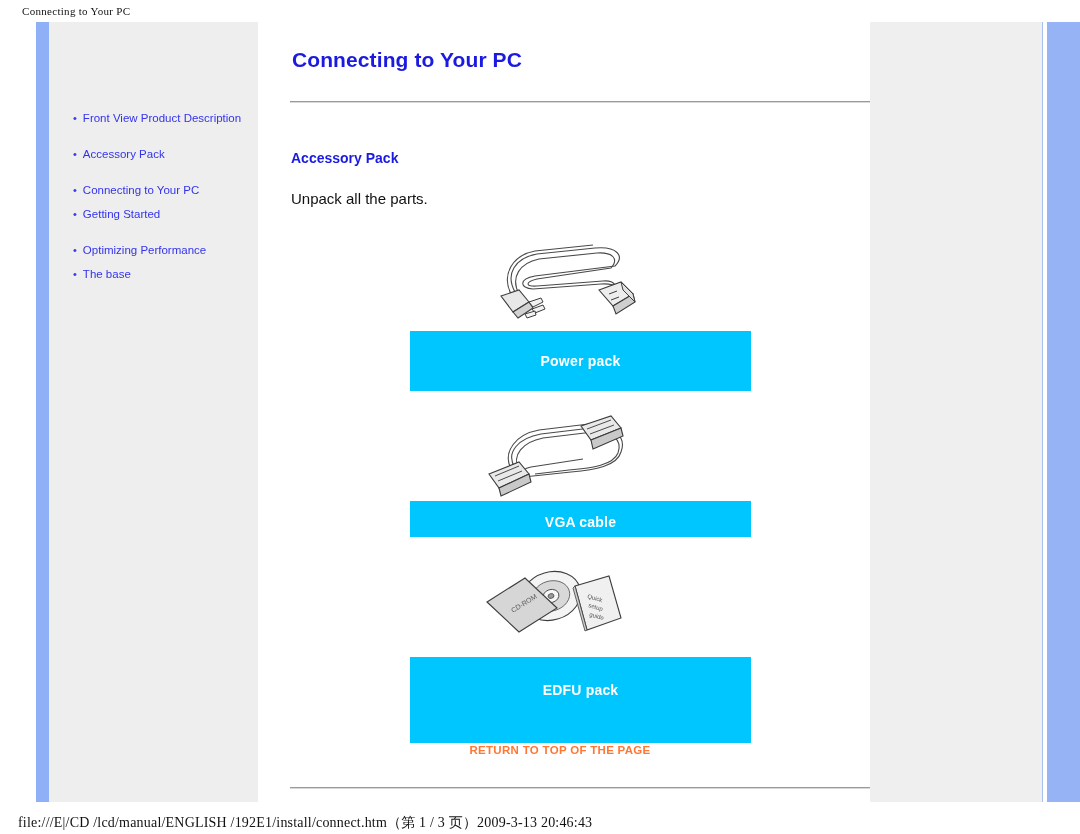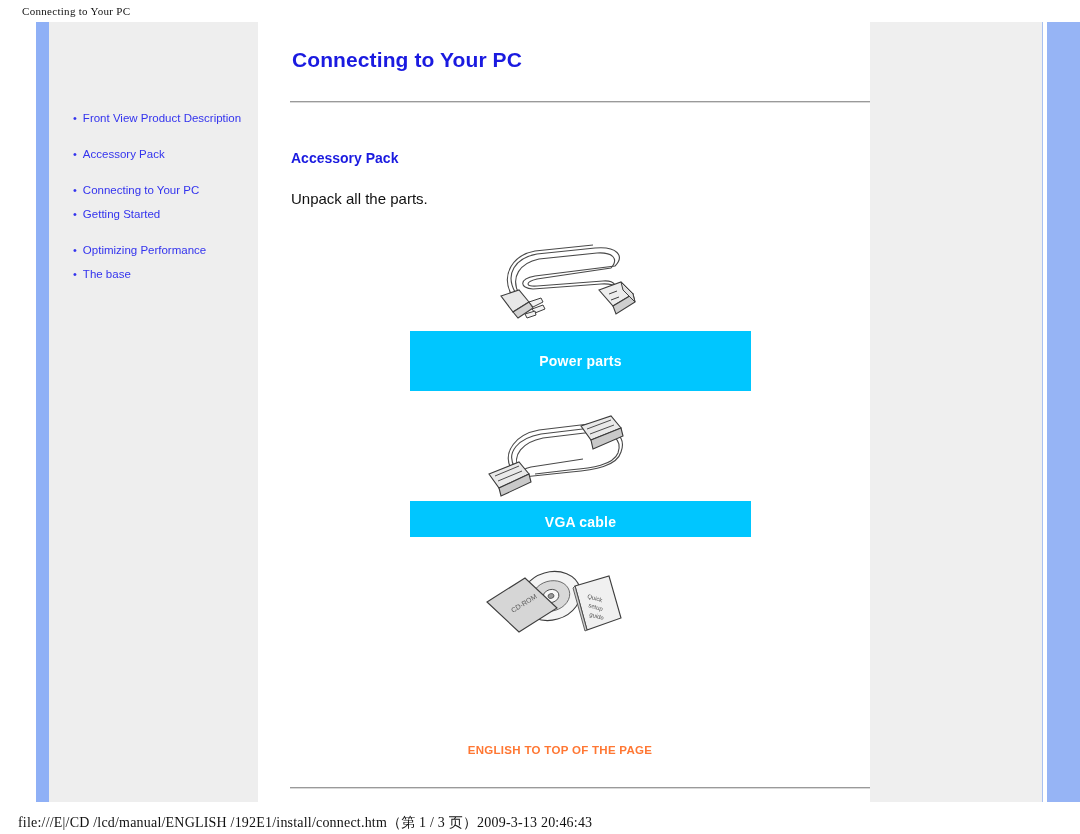--- a/index.html
+++ b/index.html
@@ -298,21 +298,21 @@
           <path d="M124 58 L146 50 L158 62 L138 74 Z" fill="#ededed" stroke="#3d3d3d" stroke-width="1.1"></path>
           <path d="M138 74 L158 62 L160 70 L141 82 Z" fill="#cfcfcf" stroke="#3d3d3d" stroke-width="1.1"></path>
           <path d="M146 50 L158 62 L160 70 L148 58 Z" fill="#e2e2e2" stroke="#3d3d3d" stroke-width="1"></path>
           <path d="M134 62 L142 59" stroke="#3d3d3d" stroke-width="1"></path>
           <path d="M136 68 L144 65" stroke="#3d3d3d" stroke-width="1"></path>
         </g>
       </svg>
     </div>
 
     <div class="acc-bar" style="top:309px;height:60px;line-height:60px;">
-      <span class="acc-bar-label">Power parts</span>
+      <span class="acc-bar-label">Power pack</span>
     </div>
 
     <div class="acc-figure" style="top:390px;">
       <svg width="170" height="90" viewBox="0 0 170 90">
         <g fill="none" stroke="#4a4a4a" stroke-width="1.1">
           <path d="M40 56 C 30 40, 44 26, 66 22 L116 16 C138 14, 152 24, 146 40 C142 54, 120 58, 96 60 L58 64 C44 66, 42 58, 56 55 L108 47"></path>
           <path d="M44 58 C 36 43, 48 30, 68 26 L118 20 C136 19, 148 27, 143 41 C138 53, 118 56, 94 58 L60 62"></path>
           <path d="M36 57 C 27 39, 42 22, 64 18 L114 12"></path>
         </g>
 
@@ -354,20 +354,23 @@
         <g>
           <path d="M100 28 L134 18 L146 60 L112 72 Z" fill="#f0f0f0" stroke="#3d3d3d" stroke-width="1.1"></path>
           <path d="M100 28 L112 72 L110 73 L98 30 Z" fill="#cfcfcf" stroke="#3d3d3d" stroke-width=".8"></path>
           <text x="112" y="40" font-family="'Liberation Sans', sans-serif" font-size="6" fill="#555" transform="rotate(16 112 40)">Quick</text>
           <text x="113" y="49" font-family="'Liberation Sans', sans-serif" font-size="6" fill="#555" transform="rotate(16 113 49)">setup</text>
           <text x="114" y="58" font-family="'Liberation Sans', sans-serif" font-size="6" fill="#555" transform="rotate(16 114 58)">guide</text>
         </g>
       </svg>
     </div>
 
-
-    <a class="return-link" href="#">ENGLISH TO TOP OF THE PAGE</a>
+    <div class="acc-bar" style="top:635px;height:86px;line-height:66px;">
+      <span class="acc-bar-label">EDFU pack</span>
+    </div>
+
+    <a class="return-link" href="#">RETURN TO TOP OF THE PAGE</a>
     <div class="rule-bottom"></div>
 
   </div>
 </div>
 
 <div class="print-footer">file:///E|/CD /lcd/manual/ENGLISH /192E1/install/connect.htm（第 1 / 3 页）2009-3-13 20:46:43</div>
 
 </body></html>

